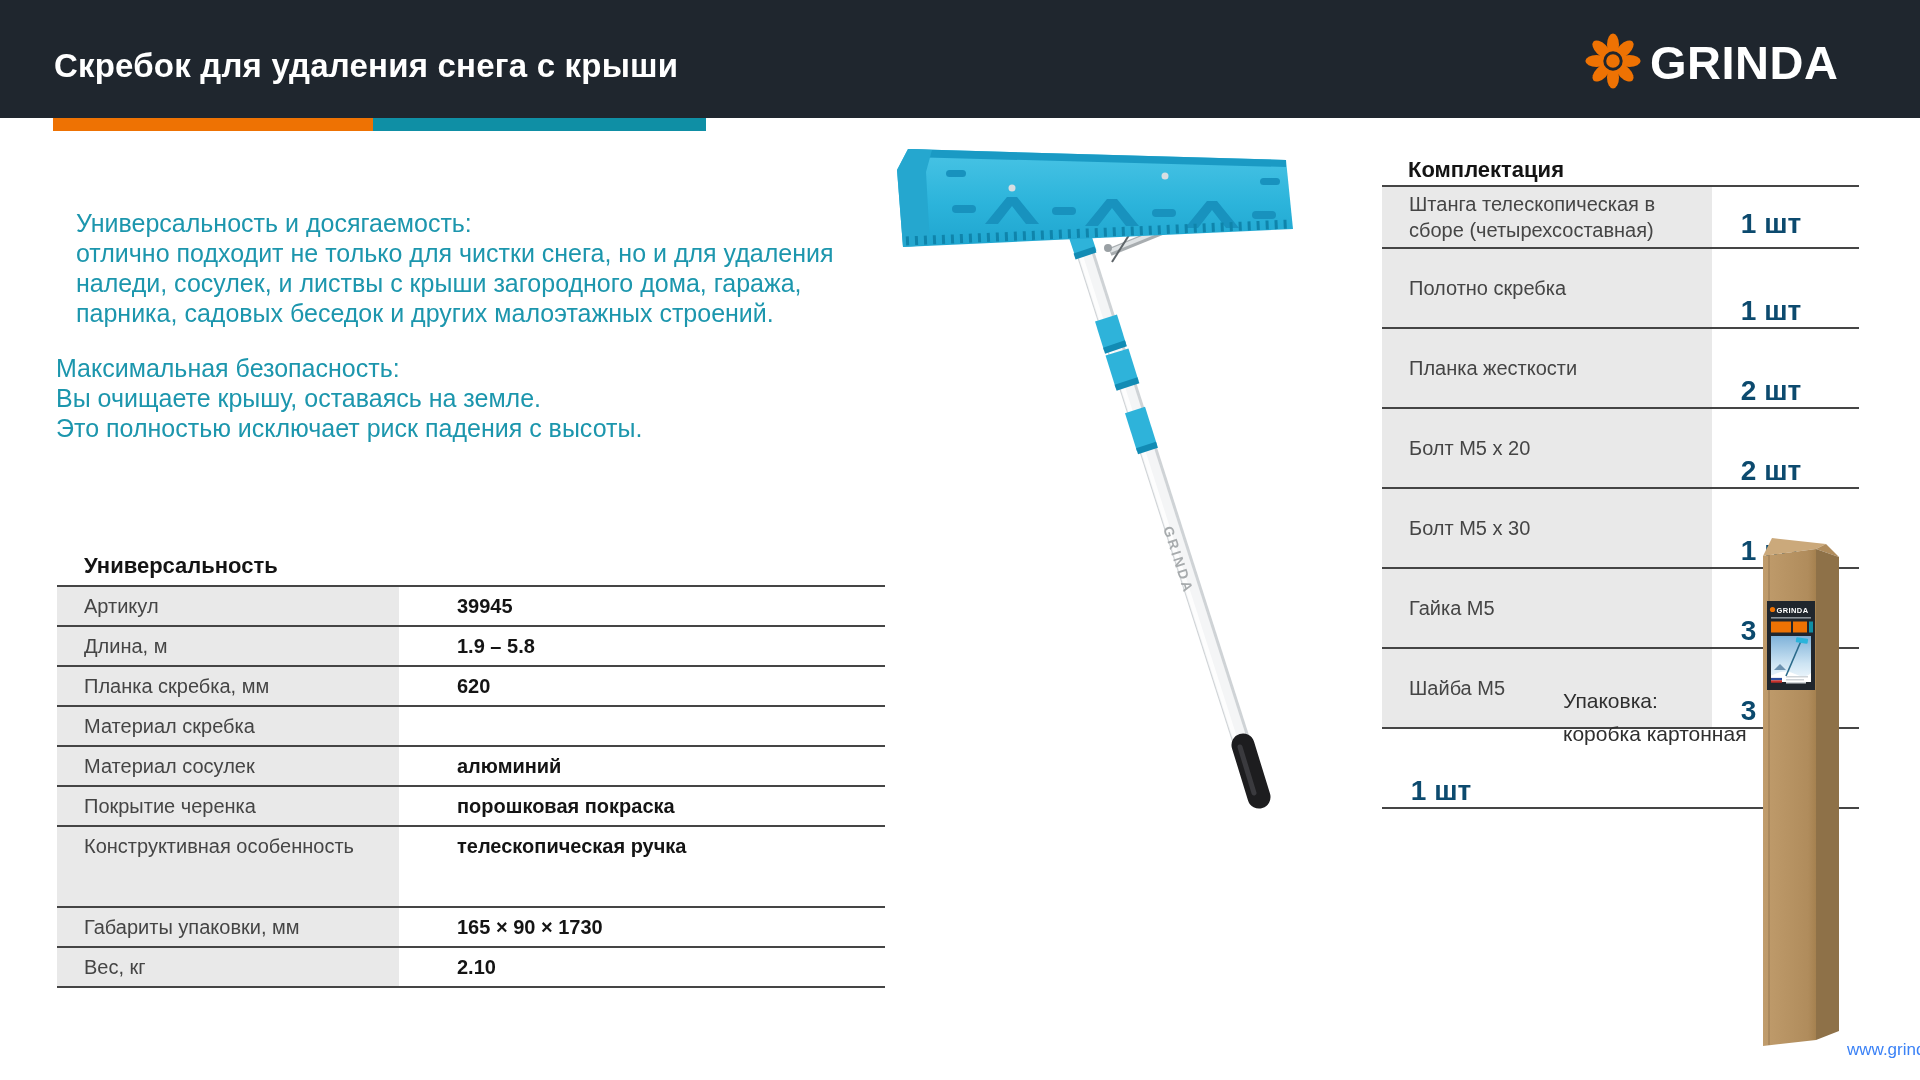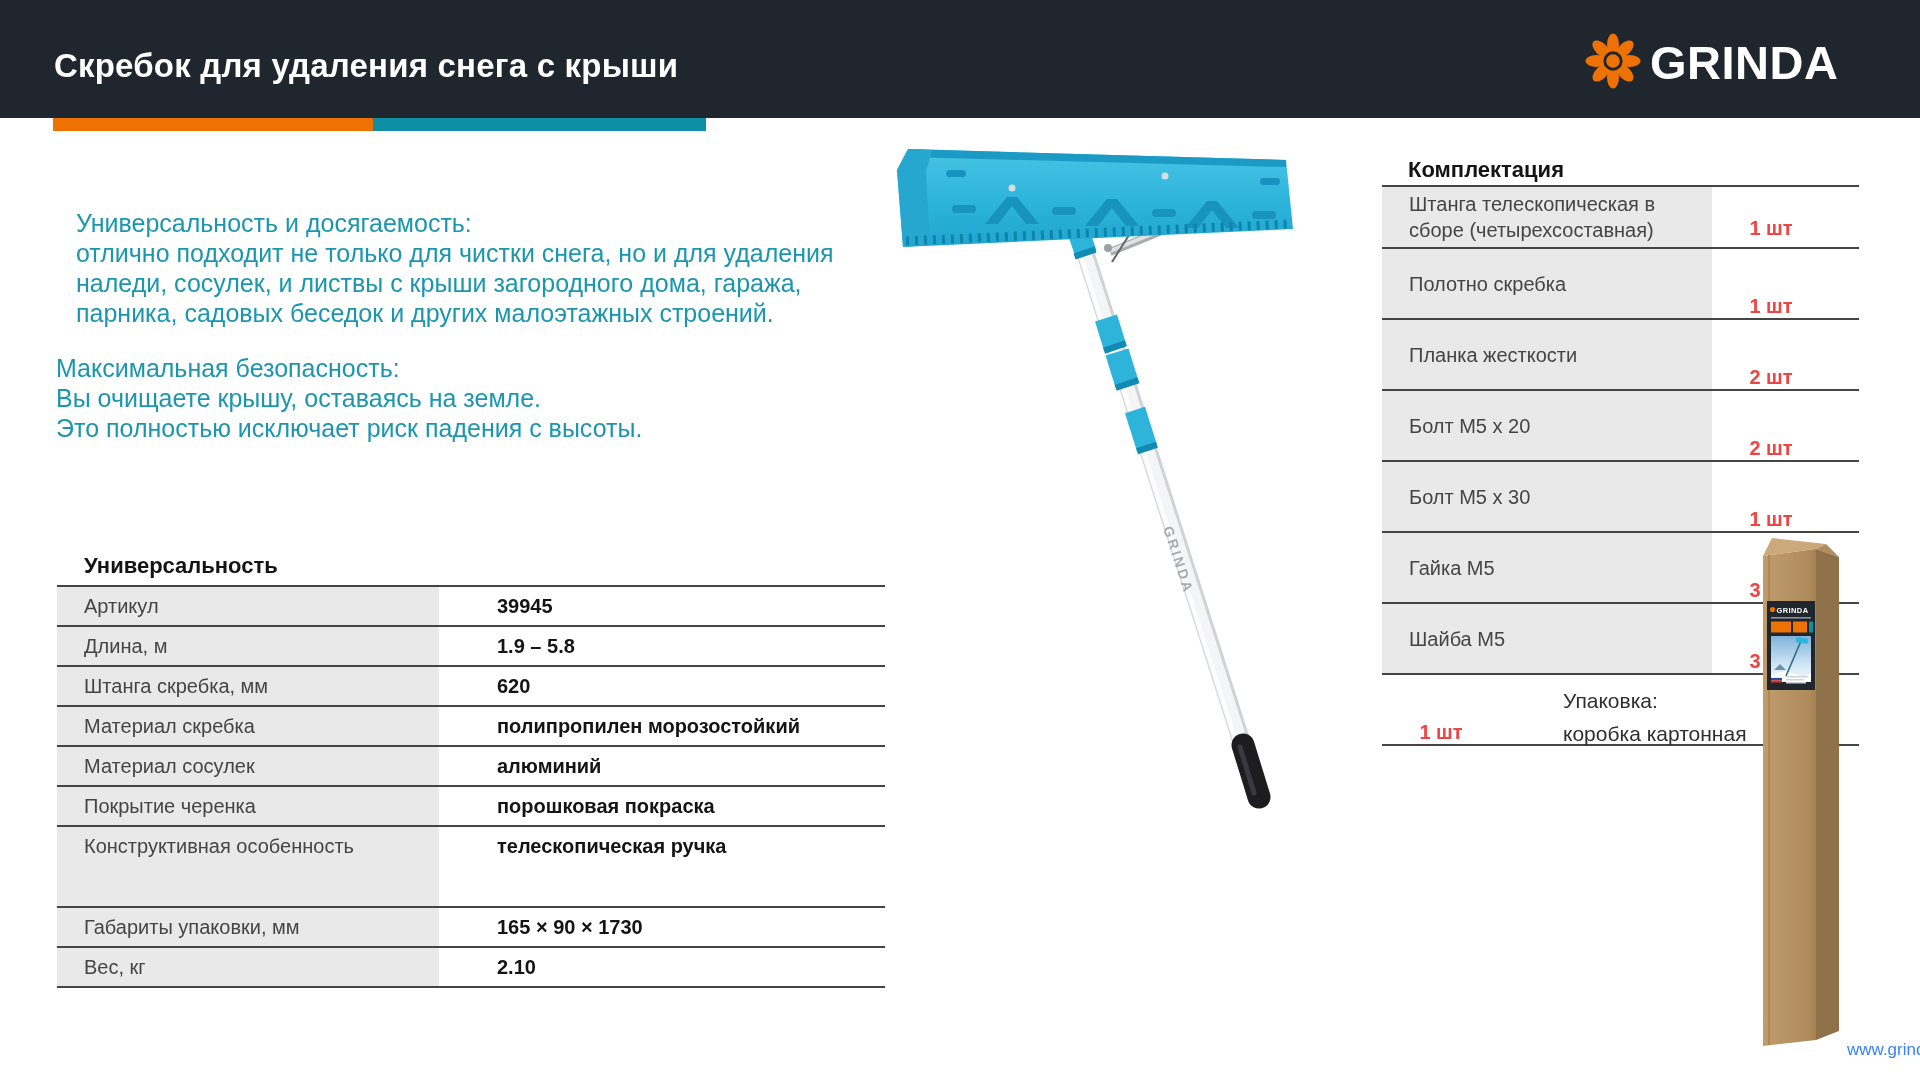--- a/index.html
+++ b/index.html
@@ -39,21 +39,21 @@
     position:absolute; left:84px; top:553px;
     font-size:22px; font-weight:bold; color:#141414;
   }
   .specs-table {
     position:absolute; left:57px; top:585px; width:828px;
     border-top:2px solid #454545;
   }
   .srow { display:flex; border-bottom:2px solid #454545; height:40px; box-sizing:border-box; }
   .srow.tall { height:81px; }
   .srow .lbl {
-    width:382px; background:#E9E9E9; padding-left:27px; box-sizing:border-box;
+    width:342px; background:#E9E9E9; padding-left:27px; box-sizing:border-box;
     display:flex; align-items:center; color:#454545; font-size:20px;
   }
   .srow .val {
     flex:1; padding-left:58px; display:flex; align-items:center;
     font-weight:bold; color:#141414; font-size:20px;
   }
   .srow.tall .lbl, .srow.tall .val { align-items:flex-start; padding-top:8px; }
   
   .contents-heading {
     position:absolute; left:1408px; top:157px;
@@ -64,21 +64,21 @@
     border-top:2px solid #454545;
   }
   .crow { display:flex; border-bottom:2px solid #454545; min-height:35px; box-sizing:border-box; }
   .crow.tall2 { height:62px; }
   .crow .clbl {
     width:330px; background:#E9E9E9; padding:4px 10px 4px 27px; box-sizing:border-box;
     display:flex; align-items:center; color:#454545; font-size:20px; line-height:26px;
   }
   .crow .cqty {
     width:118px; display:flex; align-items:center; justify-content:center;
-    font-weight:bold; color:#ef4444; font-size:20px;margin-top:46px;
+    font-weight:bold; color:#0c4a6e; font-size:28px;margin-top:46px;
   }
   .crow.tall2 .cqty { align-items:flex-end; padding-bottom:7px; box-sizing:border-box; }
   
   .packaging-note {
     position:absolute; left:1563px; top:684px;
     font-size:21px; line-height:33px; color:#2f2f2f;
   }
   
   .site-url {
     position:absolute; left:1847px; top:1040px;
@@ -132,26 +132,25 @@
   <div class="specs-table">
     <div class="srow">
       <div class="lbl">Артикул</div>
       <div class="val">39945</div>
     </div>
     <div class="srow">
       <div class="lbl">Длина, м</div>
       <div class="val">1.9 – 5.8</div>
     </div>
     <div class="srow">
-      <div class="lbl">Штанга скребка, мм</div>
+      <div class="lbl">Планка скребка, мм</div>
       <div class="val">620</div>
     </div>
     <div class="srow">
       <div class="lbl">Материал скребка</div>
-      <div class="val">полипропилен морозостойкий</div>
     </div>
     <div class="srow">
       <div class="lbl">Материал сосулек</div>
       <div class="val">алюминий</div>
     </div>
     <div class="srow">
       <div class="lbl">Покрытие черенка</div>
       <div class="val">порошковая покраска</div>
     </div>
     <div class="srow tall">

